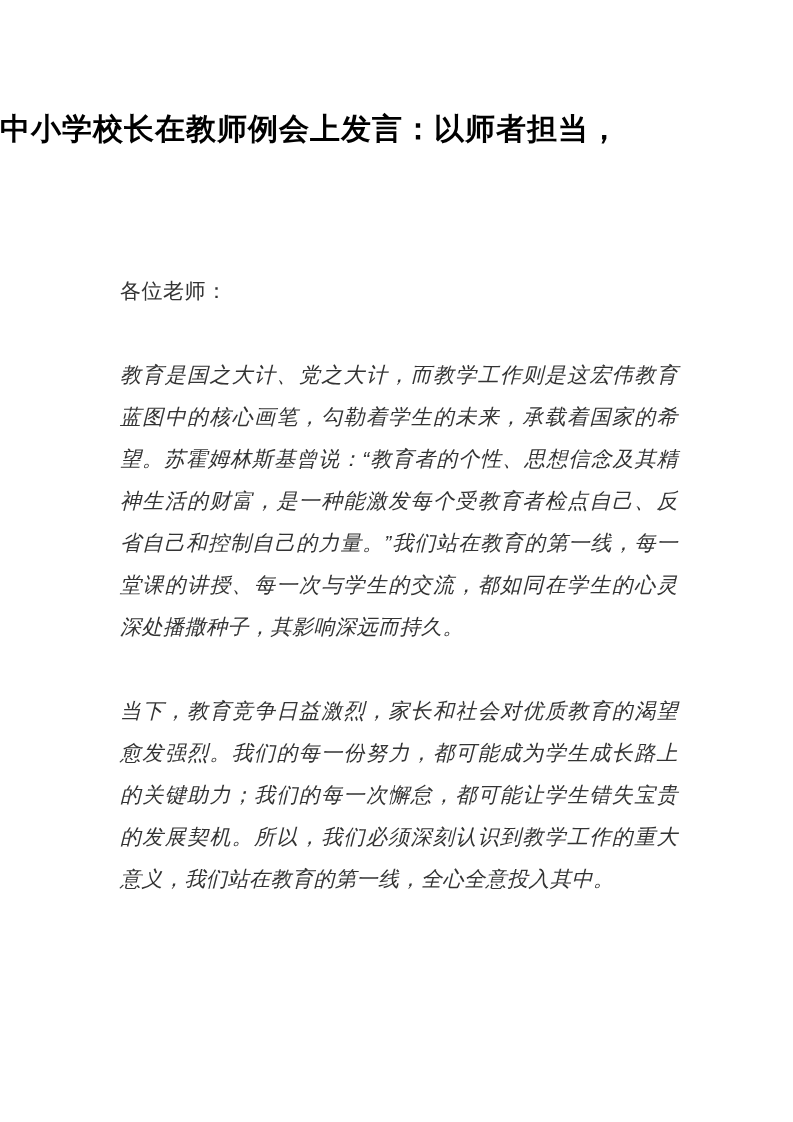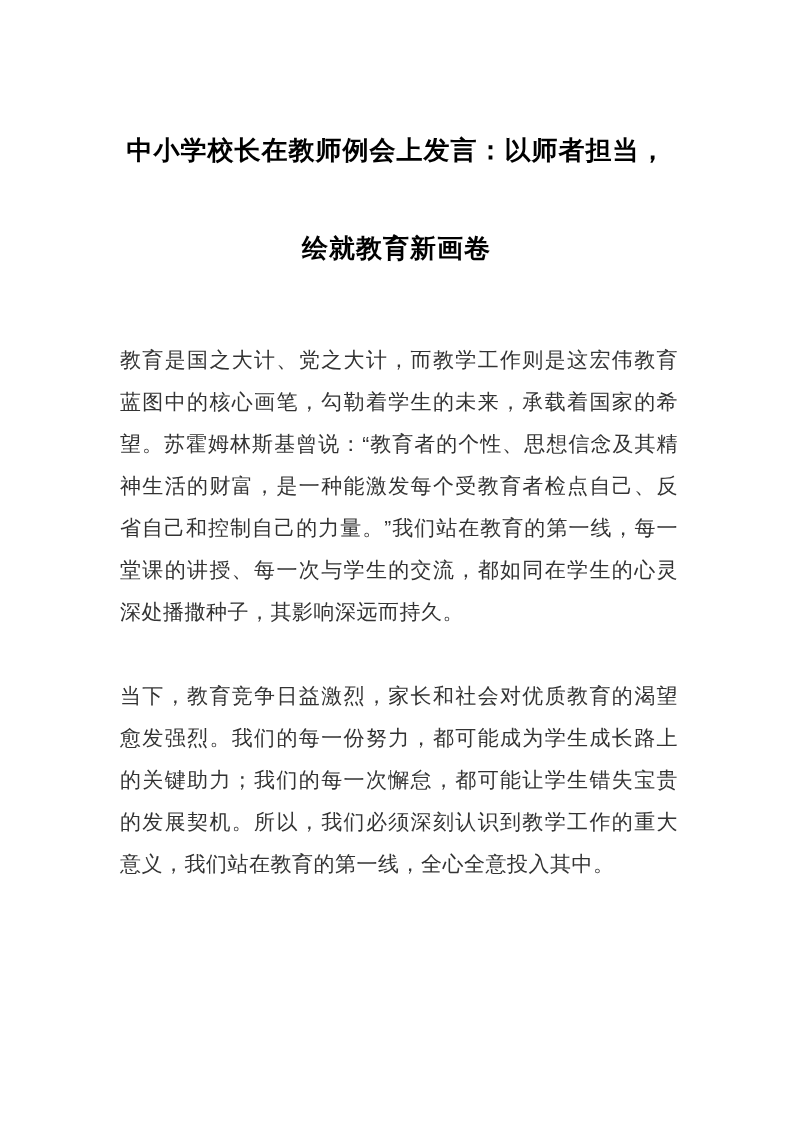--- a/index.html
+++ b/index.html
@@ -9,23 +9,22 @@
   }
   .page {
     position: relative;
     width: 793px;
     height: 1122px;
     background: #ffffff;
     overflow: hidden;
     font-family: "Liberation Sans", "DejaVu Sans", sans-serif;
   }
   .doc-title {
-    padding-top: 101px;
-    text-align: center;
-    font-size: 26px;
+    padding-top: 80px;
+    font-size: 30px;
     font-weight: 700;
     color: #000000;
     line-height: 98px;
     letter-spacing: 1px;
   }
   .doc-body {
     margin-left: 120px;
     margin-right: 115px;
     color: #333333;
   }
@@ -35,32 +34,33 @@
     line-height: 42px;
     letter-spacing: 0.5px;
   }
   .para {
     margin: 42px 0 0 0;
     font-size: 21px;
     line-height: 42px;
     letter-spacing: 0.5px;
     text-align: justify;
     text-justify: inter-ideograph;
+    font-style: italic;
   }
 </style>
 </head>
 <body>
 
 <div class="page">
 
   <div class="doc-title">
     <div class="title-line">中小学校长在教师例会上发言：以师者担当，</div>
-    <div class="title-line">绘就教育新画卷</div>
   </div>
 
   <div class="doc-body">
+    <p class="salutation">各位老师：</p>
 
     <p class="para">教育是国之大计、党之大计，而教学工作则是这宏伟教育蓝图中的核心画笔，勾勒着学生的未来，承载着国家的希望。苏霍姆林斯基曾说：“教育者的个性、思想信念及其精神生活的财富，是一种能激发每个受教育者检点自己、反省自己和控制自己的力量。”我们站在教育的第一线，每一堂课的讲授、每一次与学生的交流，都如同在学生的心灵深处播撒种子，其影响深远而持久。</p>
 
     <p class="para">当下，教育竞争日益激烈，家长和社会对优质教育的渴望愈发强烈。我们的每一份努力，都可能成为学生成长路上的关键助力；我们的每一次懈怠，都可能让学生错失宝贵的发展契机。所以，我们必须深刻认识到教学工作的重大意义，我们站在教育的第一线，全心全意投入其中。</p>
   </div>
 
 </div>
 
 </body></html>

